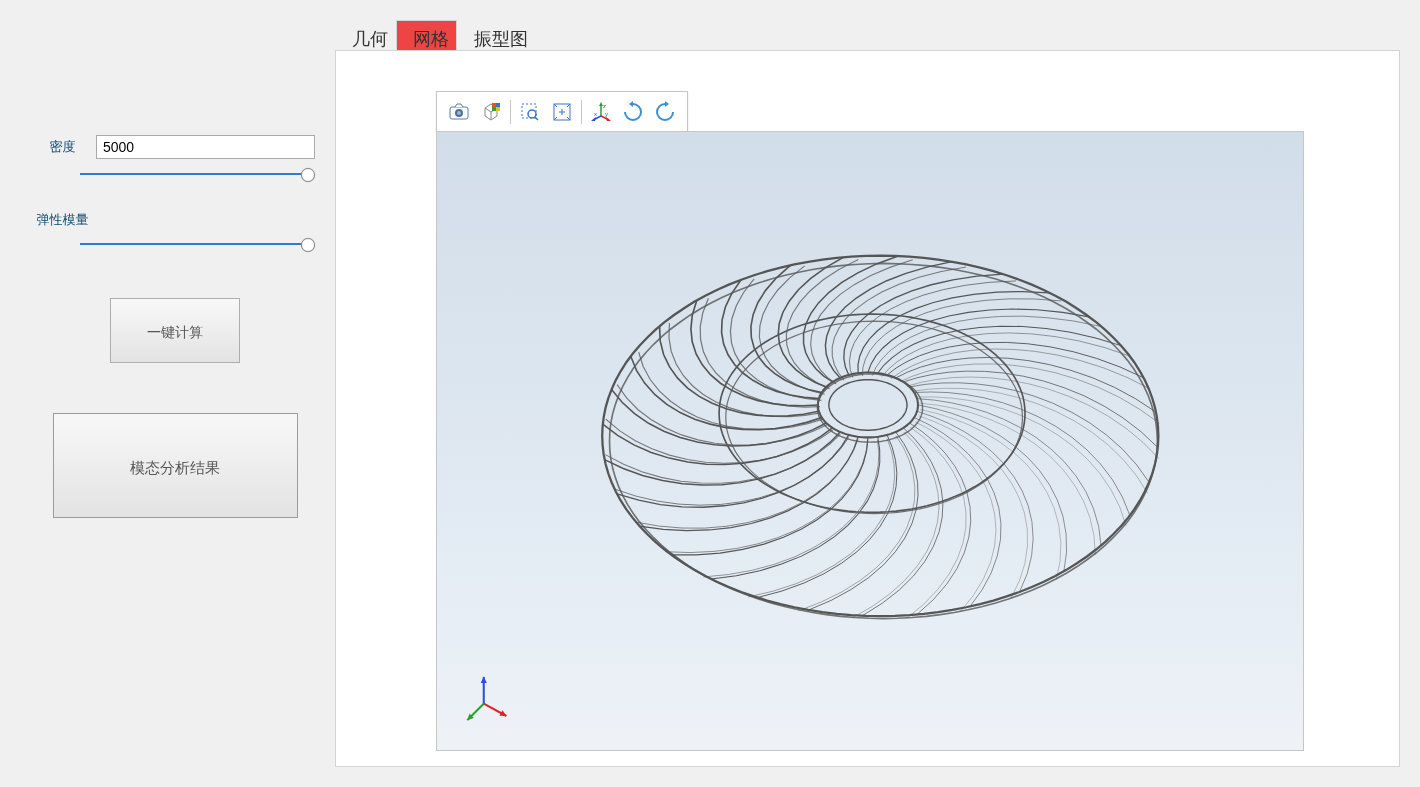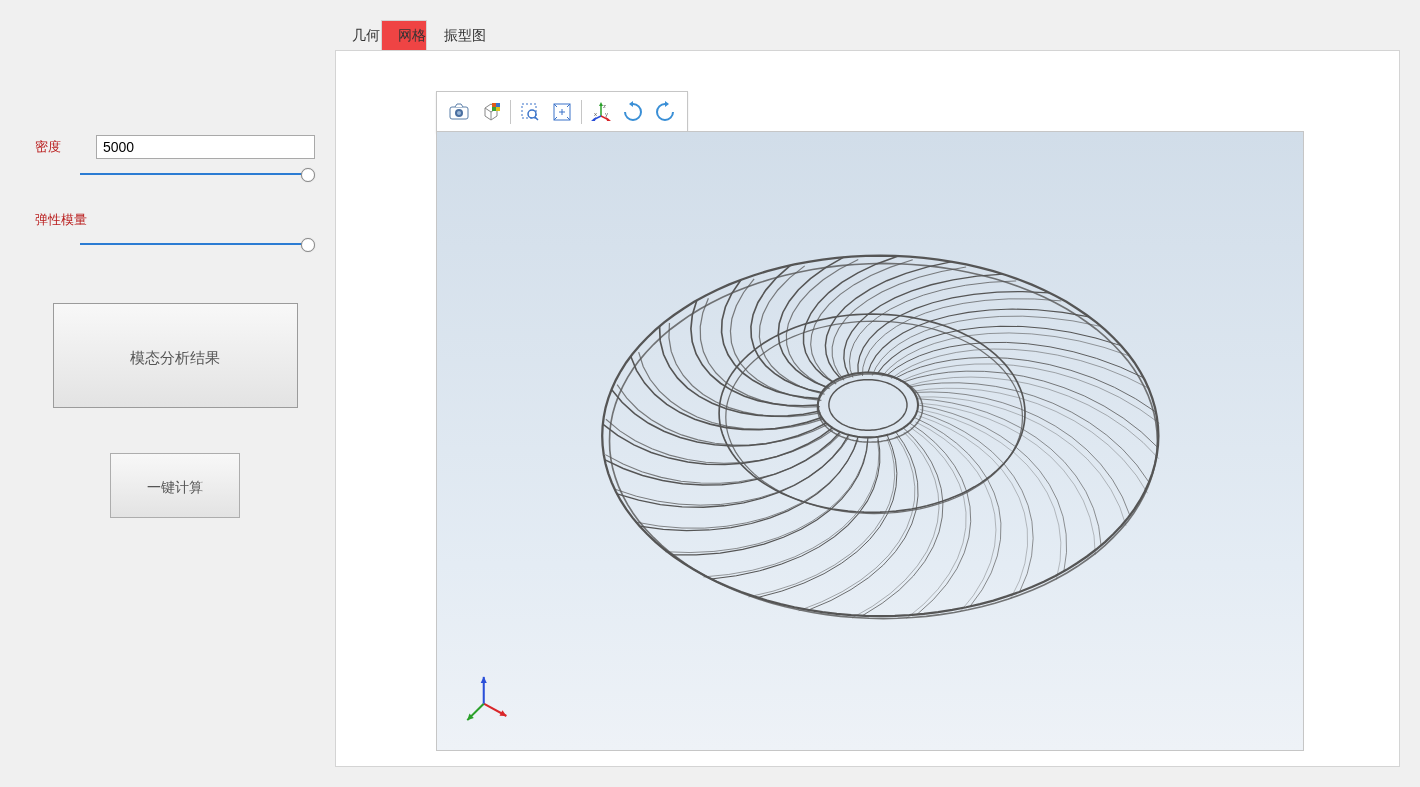--- a/index.html
+++ b/index.html
@@ -1,29 +1,29 @@
 <!DOCTYPE html>
 <html><head>
 <meta charset="utf-8">
 <style>
   html,body{margin:0;padding:0;width:1420px;height:787px;background:#f0f0f0;font-family:"Microsoft YaHei","SimSun",Arial,sans-serif;font-size:13px;color:#333;overflow:hidden}
   .left-panel{position:absolute;left:35px;top:0;width:280px;padding-top:135px}
   .param{margin-bottom:28px}
   .param-row{display:flex;align-items:center;margin-bottom:6px}
-  .param-label{width:55px;text-align:left;padding-right:6px;font-size:13px;color:#b91c1c}
+  .param-label{width:55px;text-align:center;padding-right:6px;font-size:13px;color:#0c4a6e}
   .param-input{flex:1;height:24px;border:1px solid #a9a9a9;background:#fff;padding:0 6px;font-family:Liberation Sans, sans-serif;font-size:14px;box-sizing:border-box}
   .slider-wrap{position:relative;height:18px;margin-left:45px;margin-right:0}
   .slider-track{position:absolute;left:0;right:6px;top:8px;height:2px;background:#2b7cd3}
   .slider-thumb{position:absolute;right:0;top:3px;width:12px;height:12px;border-radius:50%;background:#fff;border:1px solid #8a8a8a;box-shadow:0 0 1px rgba(0,0,0,.3)}
   .btn{display:block;background:linear-gradient(#f8f8f8,#e3e3e3);border:1px solid #adadad;color:#555;cursor:pointer;text-align:center}
   .btn-compute{width:130px;height:65px;margin:45px auto 0;line-height:65px;font-size:14px}
   .btn-results{width:245px;height:105px;margin:50px auto 0;line-height:105px;font-size:15px;border:1px solid #9b9b9b}
   .right-area{position:absolute;left:335px;top:20px;right:20px;bottom:20px}
   .tabs{height:30px;display:flex}
-  .tab{padding:6px 0 6px 16px;font-size:14px;color:#333;border:1px solid transparent;border-bottom:none;margin-right:0;cursor:pointer}
+  .tab{padding:6px 7px 6px 16px;font-size:18px;color:#333;border:1px solid transparent;border-bottom:none;margin-right:0;cursor:pointer}
   .tab.active{background:#ef4444;border-color:#d4d4d4}
   .tab-body{position:absolute;left:0;right:0;top:30px;bottom:0;background:#fff;border:1px solid #d4d4d4}
   .view-toolbar{position:absolute;left:100px;top:40px;height:36px;background:#fff;border:1px solid #c6c6c6;display:flex;align-items:center;padding:2px 6px;box-shadow:0 1px 2px rgba(0,0,0,.1)}
   .tb-btn{width:30px;height:28px;display:flex;align-items:center;justify-content:center;cursor:pointer;margin:0 1px}
   .tb-sep{width:1px;height:24px;background:#c6c6c6;margin:0 3px}
   .viewport{position:absolute;left:100px;right:95px;top:80px;bottom:15px;background:linear-gradient(#d1dde9,#e4ecf4 70%,#eef2f7);border:1px solid #c6c6c6;overflow:hidden}
   svg{display:block}
 </style>
 </head>
 <body>
@@ -46,22 +46,22 @@
       <div class="param-label">弹性模量</div>
     </div>
     <div class="slider-wrap">
       <div class="slider-track"></div>
         <div class="slider-thumb"></div>
     </div>
   </div>
 
 
 
+  <button class="btn btn-compute">一键计算</button>
   <button class="btn btn-results">模态分析结果</button>
-  <button class="btn btn-compute">一键计算</button>
 </div>
 
 <div class="right-area">
   <div class="tabs">
     <div class="tab">几何</div>
     <div class="tab active">网格</div>
     <div class="tab">振型图</div>
   </div>
   <div class="tab-body">
 

